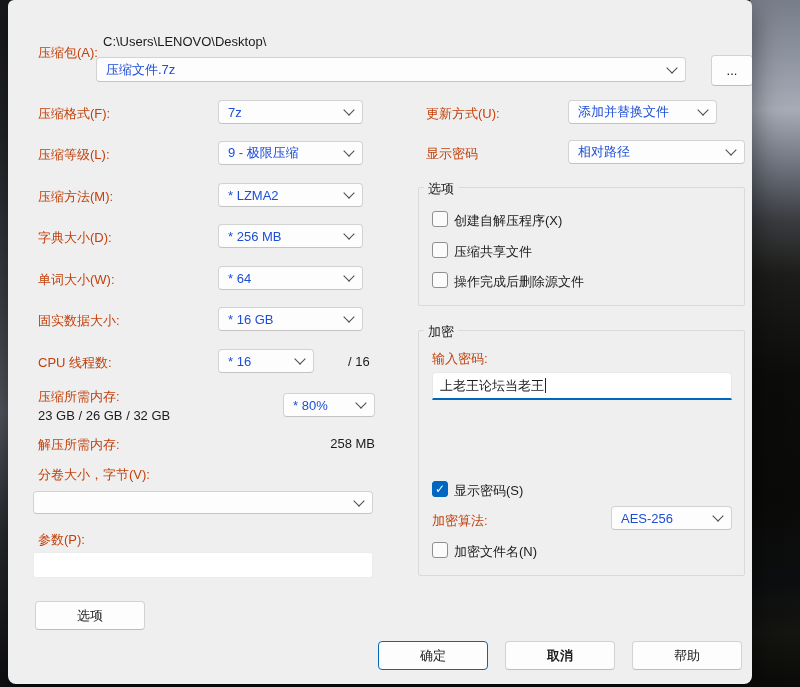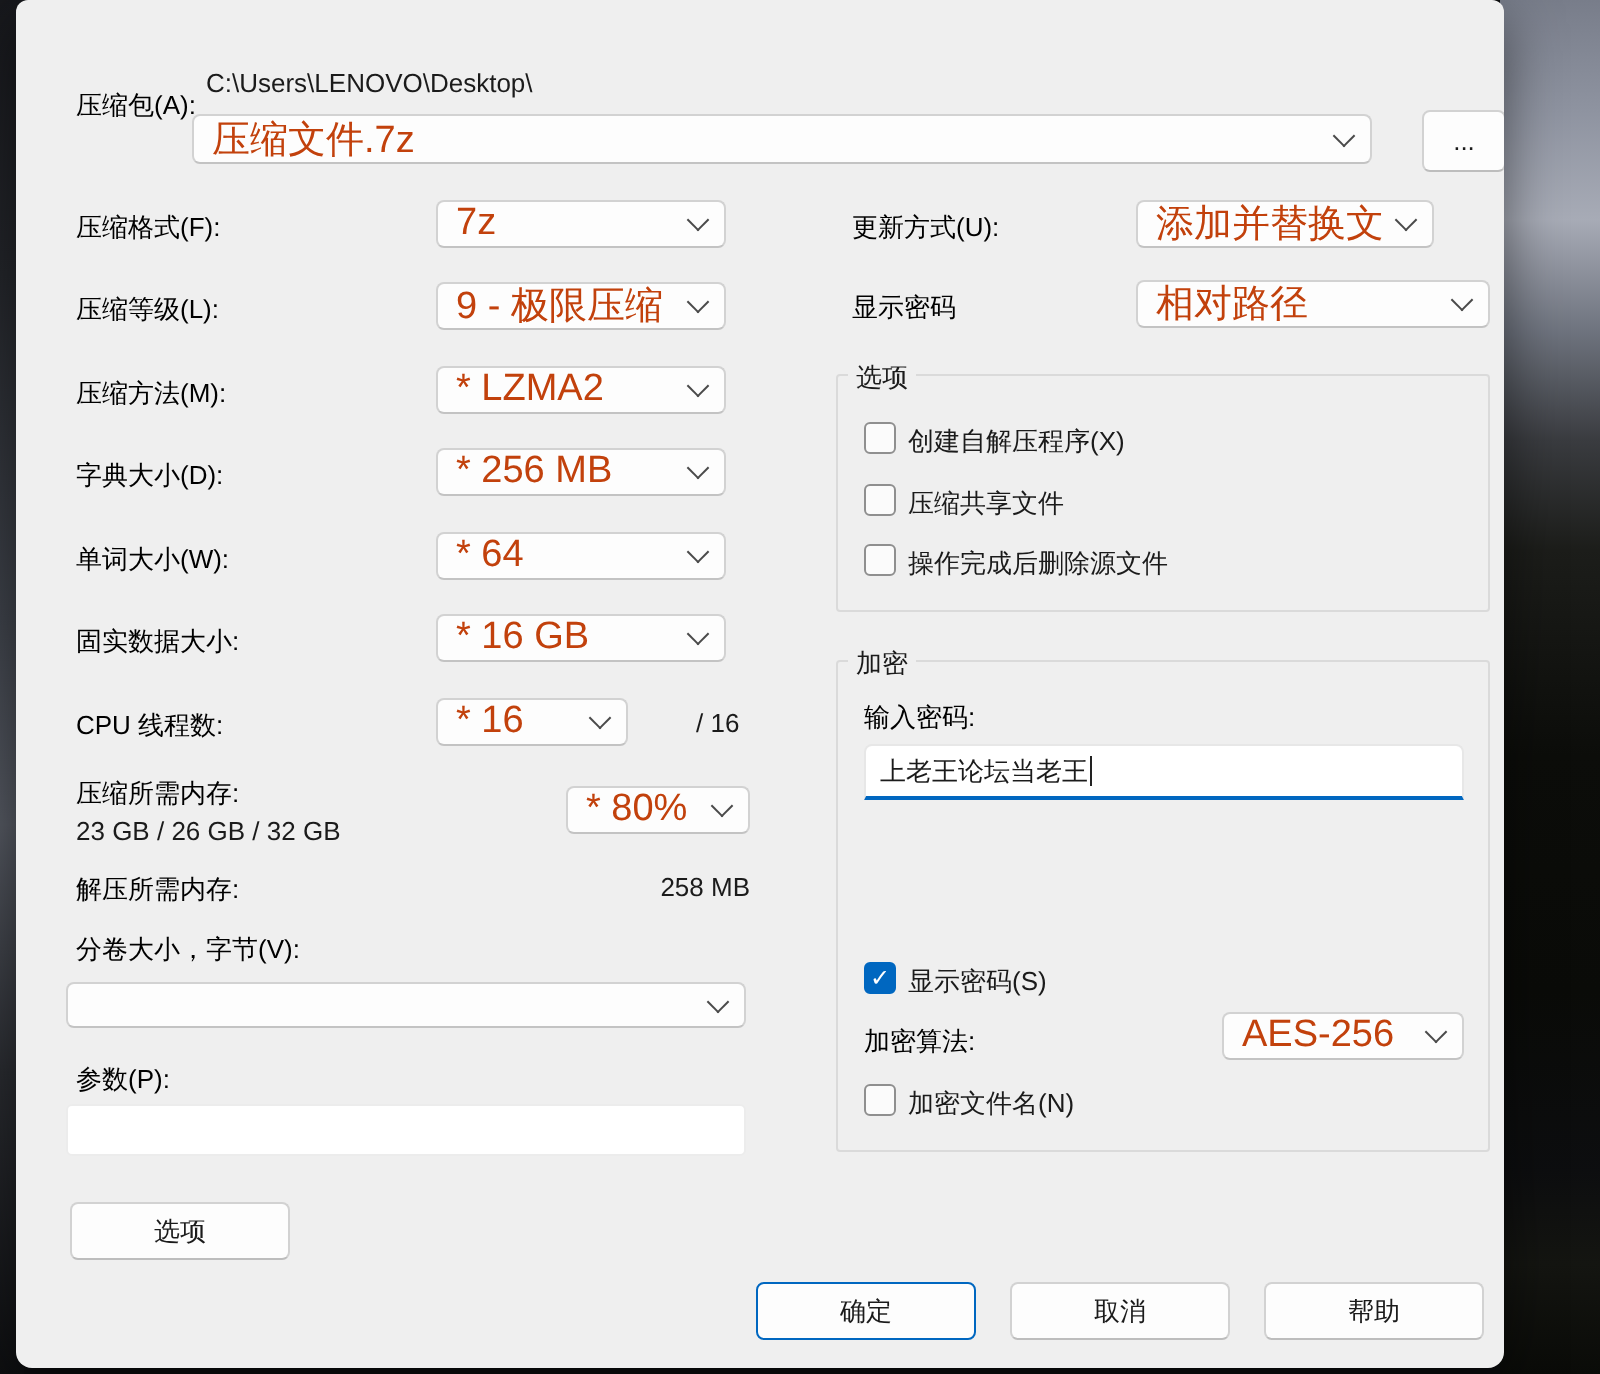--- a/index.html
+++ b/index.html
@@ -8,24 +8,24 @@
   .screen{position:absolute;inset:0;}
   .bg-left{position:absolute;left:0;top:0;width:12px;height:687px;
     background:linear-gradient(180deg,#17181c 0%,#24262b 20%,#3f434b 45%,#565a63 60%,#2a2c31 78%,#0e0f11 100%);}
   .bg-right{position:absolute;left:750px;top:0;width:50px;height:687px;
     background:linear-gradient(180deg,#787d8a 0%,#8e93a0 8%,#a7abb6 16%,#6f747f 24%,#3a3c40 32%,#1c1d1a 40%,#0c0d0a 55%,#0a0b08 72%,#16171312 85%,#141511 92%,#0a0b08 100%);}
   .dialog{position:absolute;left:8px;top:0;width:744px;height:684px;background:#efefef;
     border-radius:6px 6px 8px 8px;box-shadow:0 10px 28px rgba(0,0,0,.5);overflow:hidden;}
   .titlebar{position:absolute;left:0;top:0;width:100%;height:22px;background:#070707;}
   .title{position:absolute;left:14px;top:0;line-height:22px;font-size:13px;color:#ffffff;white-space:nowrap;}
   .close{position:absolute;right:13px;top:0;line-height:21px;font-size:16px;color:#ffffff;cursor:default;}
-  .lbl{position:absolute;font-size:13px;color:#000000;white-space:nowrap;}
+  .lbl{position:absolute;font-size:13px;color:#c2410c;white-space:nowrap;}
   .combo{position:absolute;box-sizing:border-box;height:24px;background:#fdfdfd;
     border:1px solid #d2d2d2;border-bottom-color:#c3c3c3;border-radius:4px;
-    display:flex;align-items:center;justify-content:space-between;padding:0 9px;font-size:19px;color:#c2410c;}
+    display:flex;align-items:center;justify-content:space-between;padding:0 9px;font-size:13px;color:#1d4ed8;}
   .combo .val{white-space:nowrap;overflow:hidden;}
   .chev{flex:0 0 auto;width:7px;height:7px;border-right:1.4px solid #4a4a4a;border-bottom:1.4px solid #4a4a4a;
     transform:rotate(45deg);margin-top:-4px;margin-left:8px;}
   .btn{position:absolute;box-sizing:border-box;background:#fdfdfd;border:1px solid #d2d2d2;border-bottom-color:#bdbdbd;
     border-radius:4px;display:flex;align-items:center;justify-content:center;font-size:13px;color:#1b1b1b;cursor:default;}
   .btn.accent{border:1px solid #0067c0;}
   .group{position:absolute;box-sizing:border-box;border:1px solid #dadada;border-radius:2px;}
   .group-label{position:absolute;font-size:13px;color:#1b1b1b;background:#efefef;padding:0 4px;white-space:nowrap;}
   .cb{position:absolute;width:16px;height:16px;box-sizing:border-box;background:#fbfbfb;
     border:1px solid #8f8f8f;border-radius:3px;}
@@ -167,21 +167,21 @@
       <span class="val">AES-256</span>
       <span class="chev"></span>
     </div>
 
     <div class="cb" style="left:424px;top:542px;"></div>
     <div class="plain" style="left:446px;top:543px;">加密文件名(N)</div>
 
     <div class="btn accent" style="left:370px;top:641px;width:110px;height:29px;">
       <span>确定</span>
     </div>
-    <div class="btn" style="left:497px;top:641px;width:110px;height:29px;">
+    <div class="btn" style="left:497px;top:641px;width:110px;height:29px;font-weight:bold;">
       <span>取消</span>
     </div>
     <div class="btn" style="left:624px;top:641px;width:110px;height:29px;">
       <span>帮助</span>
     </div>
 
   </div>
 </div>
 
 </body></html>

